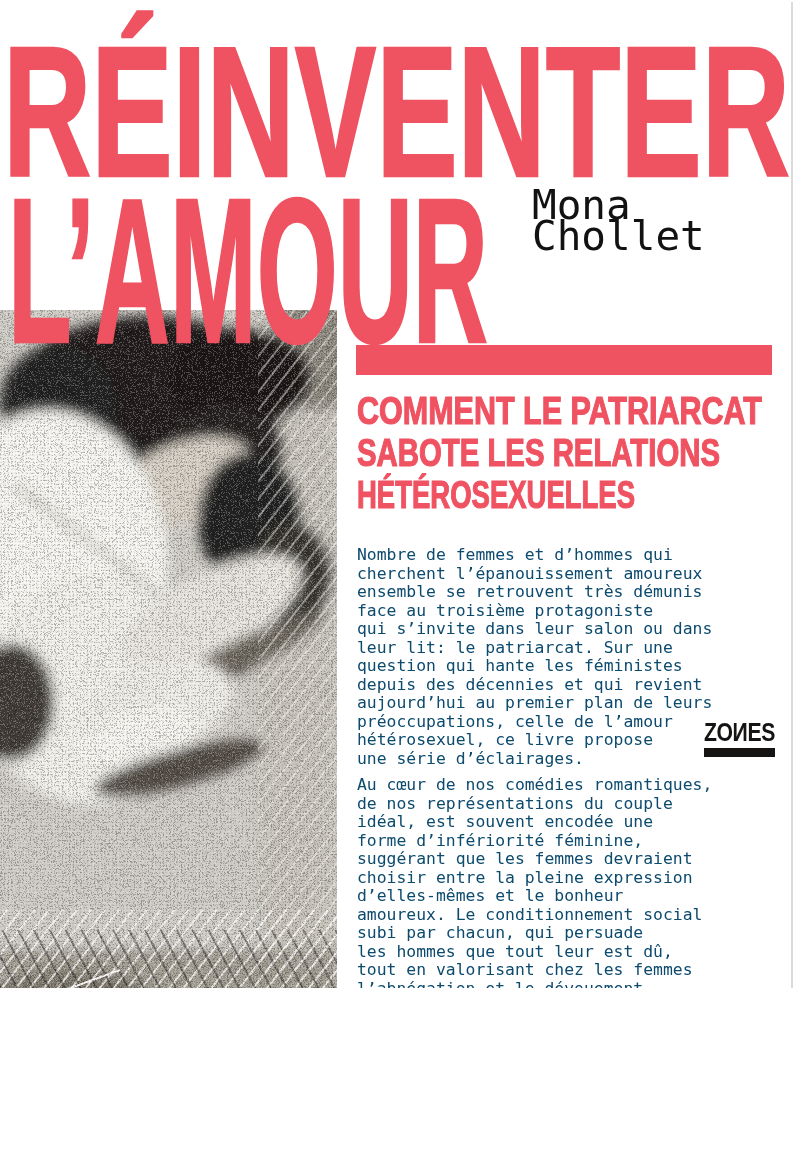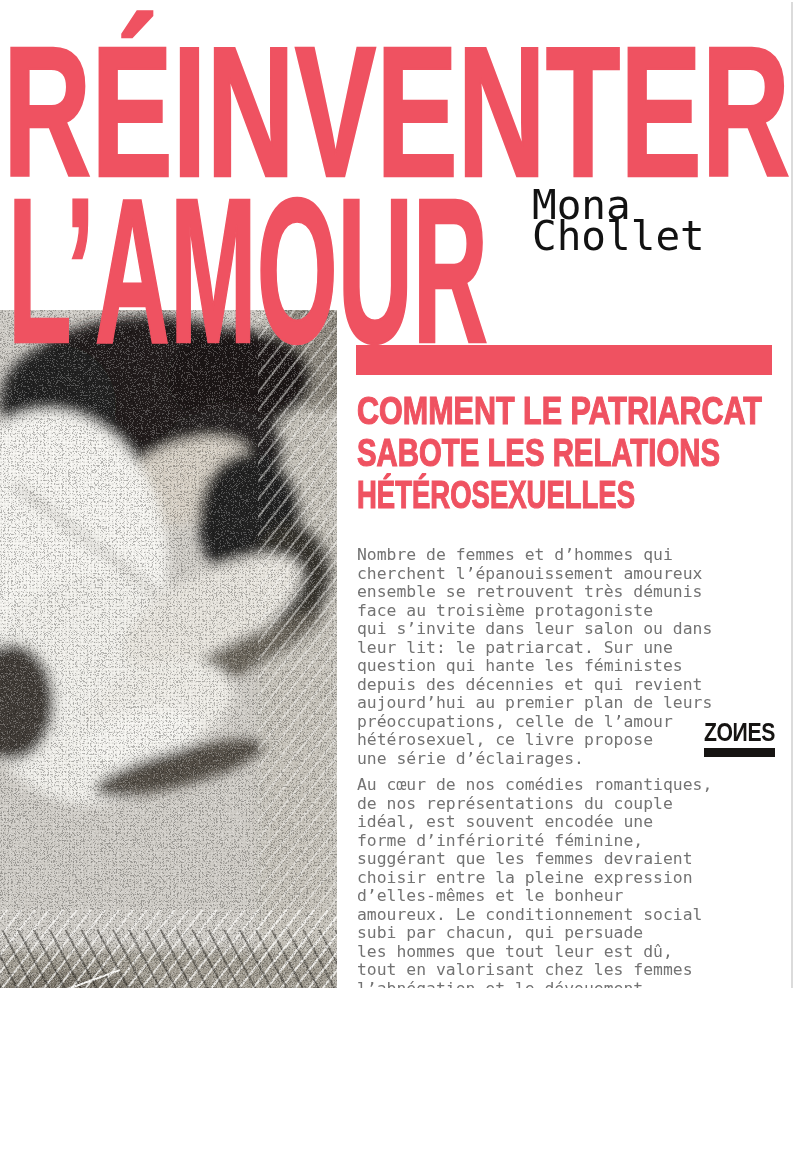--- a/index.html
+++ b/index.html
@@ -19,21 +19,21 @@
   .title-text { stroke:#EF5261; stroke-width:2.5px; }
   .subtitle-text { stroke:#EF5261; stroke-width:1.2px; }
   
   .author {
     position:absolute; left:532px; top:190px;
     font-size:41px; line-height:31px; color:#121212;
   }
   
   .blurb {
     position:absolute; left:357px; white-space:pre-line;
-    font-size:16.4px; line-height:18.5px; color:#737373;
+    font-size:16.4px; line-height:18.5px; color:#0c4a6e;
   }
   .blurb-1 { top:546px; }
   .blurb-2 { top:776px; }
   
   .publisher { position:absolute; left:704px; top:719px; }
   .z-letters {
     display:flex; transform:scaleX(0.8); transform-origin:left top;
     font-family:"Liberation Sans", sans-serif; font-weight:700;
     font-size:26.5px; line-height:26px; color:#161412; letter-spacing:-0.5px;
   }

